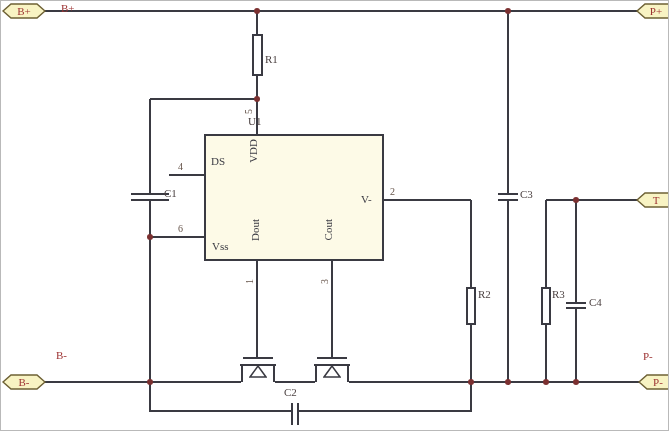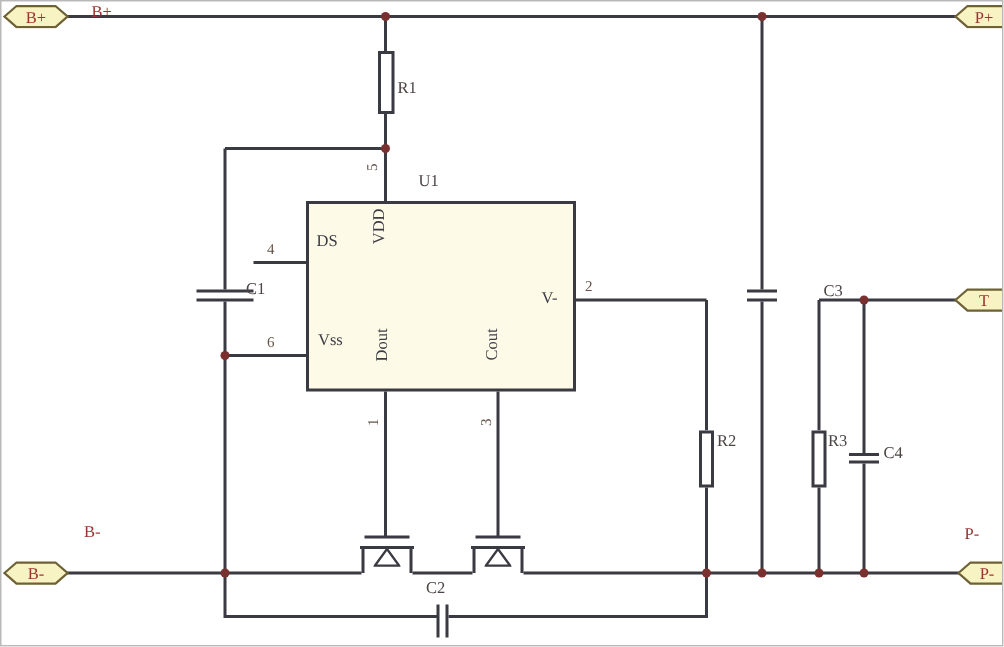--- a/index.html
+++ b/index.html
@@ -46,31 +46,31 @@
   <i class="wh" style="left:149px;top:97px;width:107px"></i>
 
   <i class="wv" style="left:148px;top:98px;height:94px"></i>
   <i class="wh" style="left:130px;top:192px;width:38px"></i>
   <i class="wh" style="left:130px;top:198px;width:38px"></i>
   <span class="lbl" style="left:163px;top:187px">C1</span>
   <i class="wv" style="left:148px;top:200px;height:181px"></i>
   <i class="wv" style="left:148px;top:381px;height:30px"></i>
 
   <div class="chip"></div>
-  <span class="lbl" style="left:278px;top:115px">U1</span>
+  <span class="lbl" style="left:247px;top:115px">U1</span>
   <span class="lbl pn vtext" style="left:243px;top:108px">5</span>
   <span class="lbl pname vtext" style="left:247px;top:138px">VDD</span>
 
   <i class="wh" style="left:168px;top:173px;width:35px"></i>
   <span class="lbl pn" style="left:177px;top:161px">4</span>
   <span class="lbl pname" style="left:210px;top:155px">DS</span>
 
   <i class="wh" style="left:149px;top:235px;width:54px"></i>
   <span class="lbl pn" style="left:177px;top:223px">6</span>
-  <span class="lbl pname" style="left:211px;top:221px">Vss</span>
+  <span class="lbl pname" style="left:211px;top:240px">Vss</span>
 
   <i class="wh" style="left:383px;top:198px;width:87px"></i>
   <span class="lbl pn" style="left:389px;top:186px">2</span>
   <span class="lbl pname" style="left:360px;top:193px">V-</span>
 
   <span class="lbl pname vtext" style="left:249px;top:218px">Dout</span>
   <span class="lbl pn vtext" style="left:244px;top:278px">1</span>
   <i class="wv" style="left:255px;top:260px;height:97px"></i>
 
   <span class="lbl pname vtext" style="left:322px;top:218px">Cout</span>
@@ -101,21 +101,21 @@
   <i class="wv" style="left:469px;top:381px;height:30px"></i>
 
   <i class="wv" style="left:469px;top:199px;height:87px"></i>
   <div class="rrect" style="left:465px;top:286px;width:10px;height:38px"></div>
   <span class="lbl" style="left:477px;top:288px">R2</span>
   <i class="wv" style="left:469px;top:324px;height:57px"></i>
 
   <i class="wv" style="left:506px;top:10px;height:182px"></i>
   <i class="wh" style="left:497px;top:192px;width:20px"></i>
   <i class="wh" style="left:497px;top:198px;width:20px"></i>
-  <span class="lbl" style="left:548px;top:188px">C3</span>
+  <span class="lbl" style="left:519px;top:188px">C3</span>
   <i class="wv" style="left:506px;top:200px;height:181px"></i>
 
   <i class="wh" style="left:545px;top:198px;width:92px"></i>
 
   <i class="wv" style="left:544px;top:199px;height:87px"></i>
   <div class="rrect" style="left:540px;top:286px;width:10px;height:38px"></div>
   <span class="lbl" style="left:551px;top:288px">R3</span>
   <i class="wv" style="left:544px;top:324px;height:57px"></i>
 
   <i class="wv" style="left:574px;top:199px;height:102px"></i>

